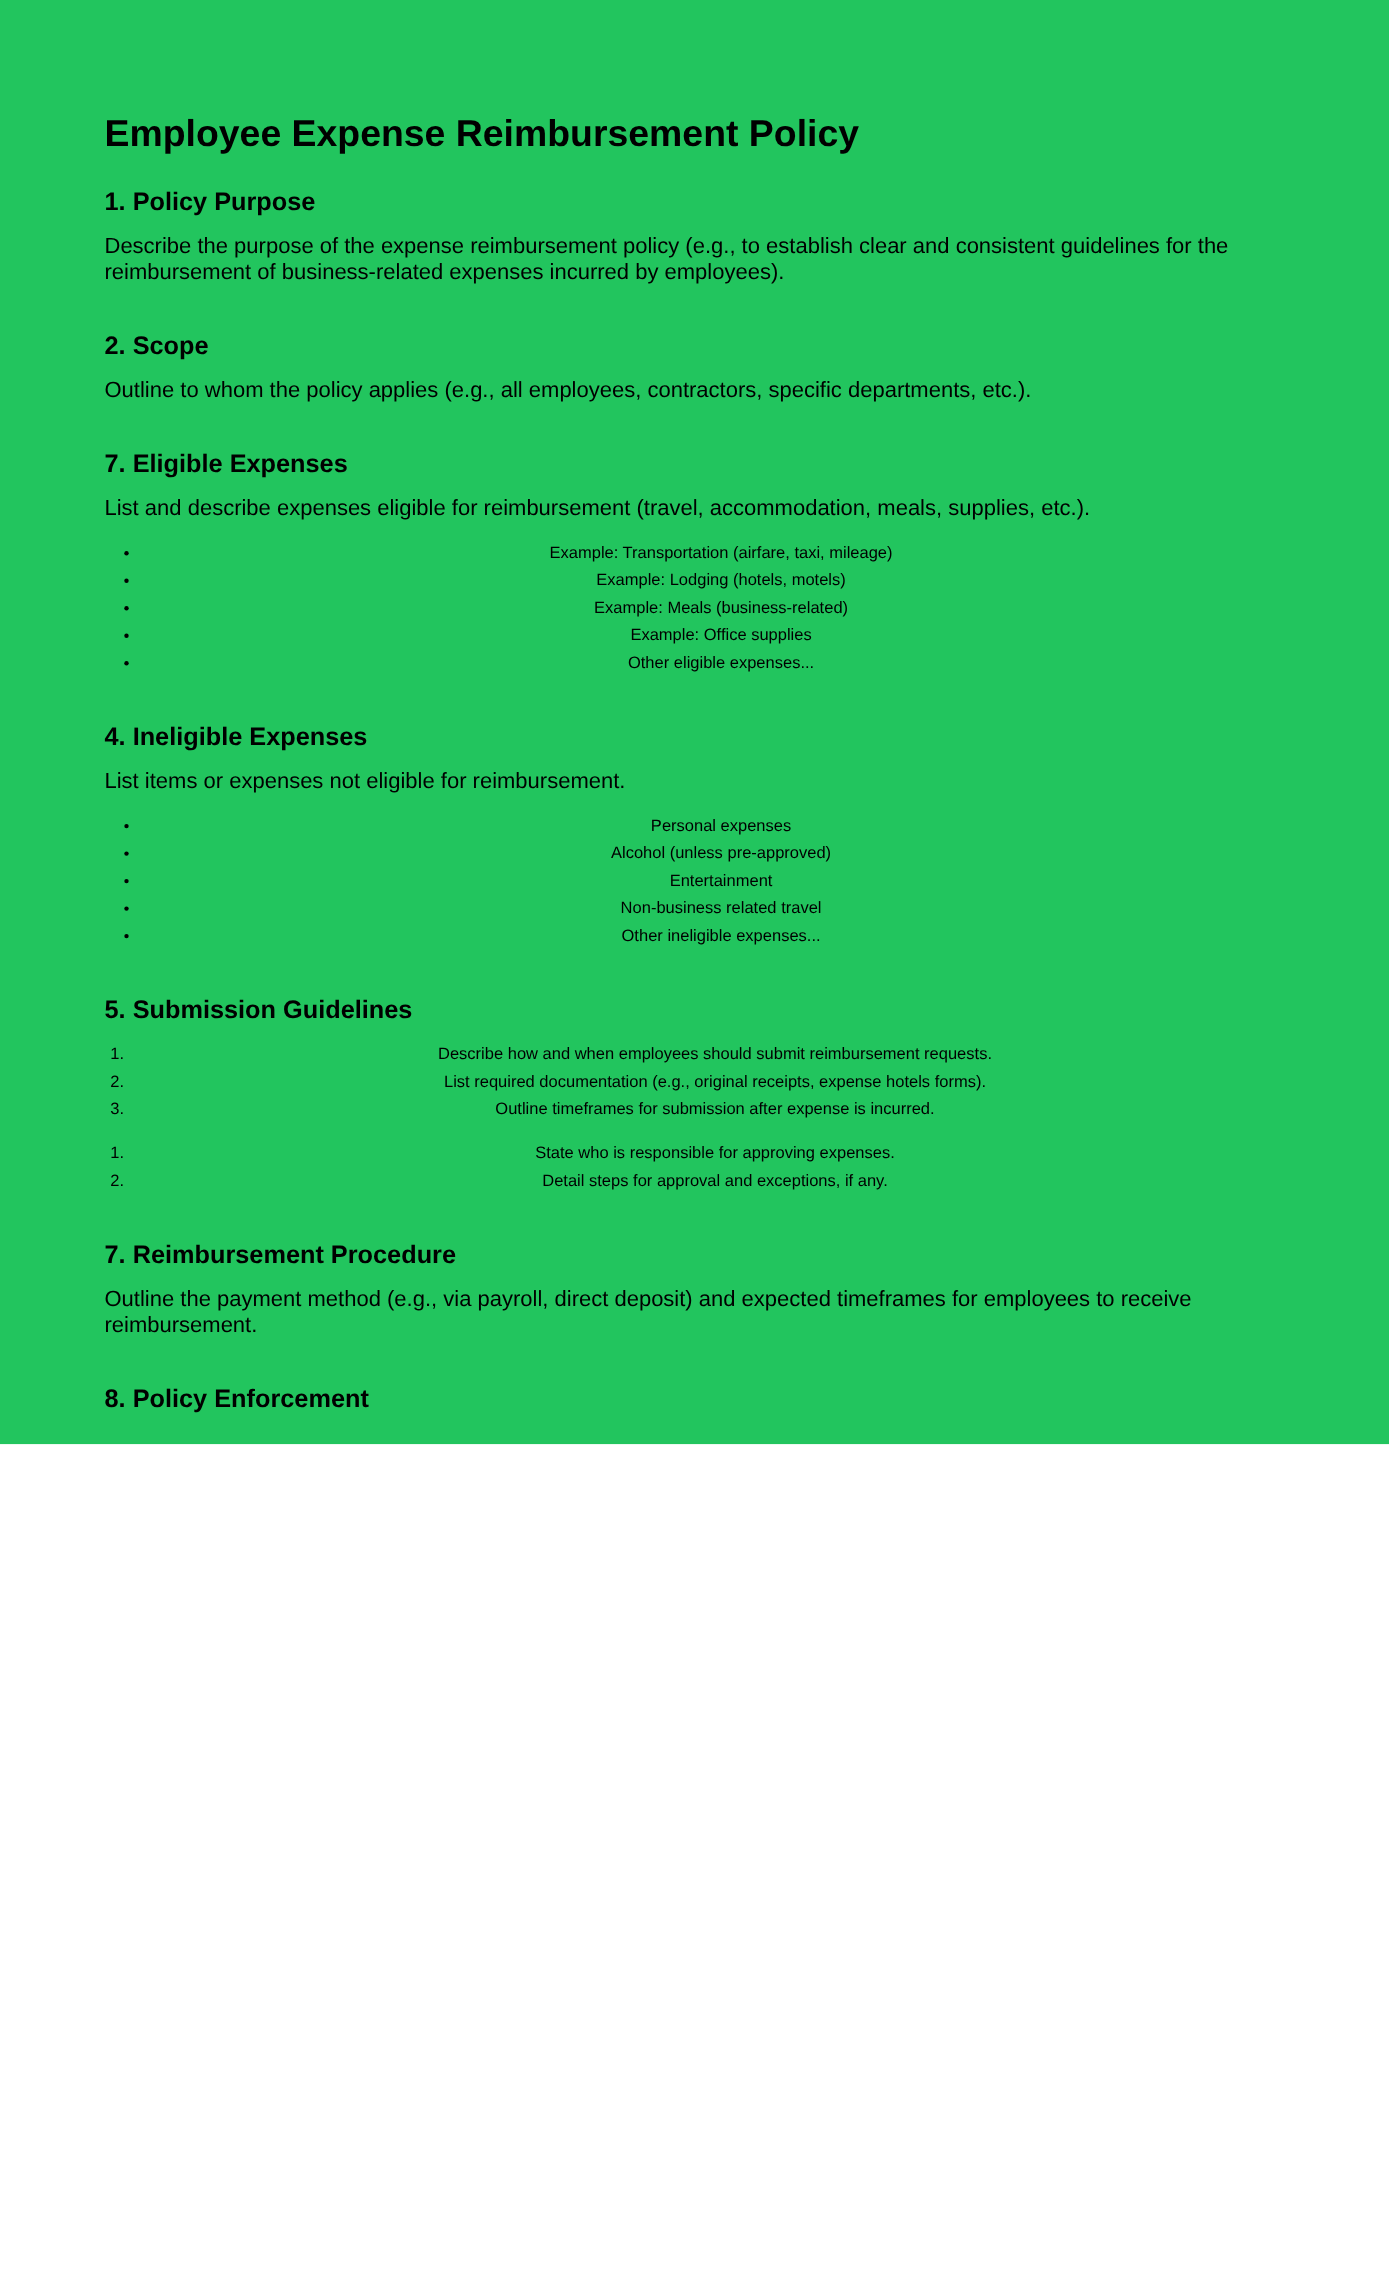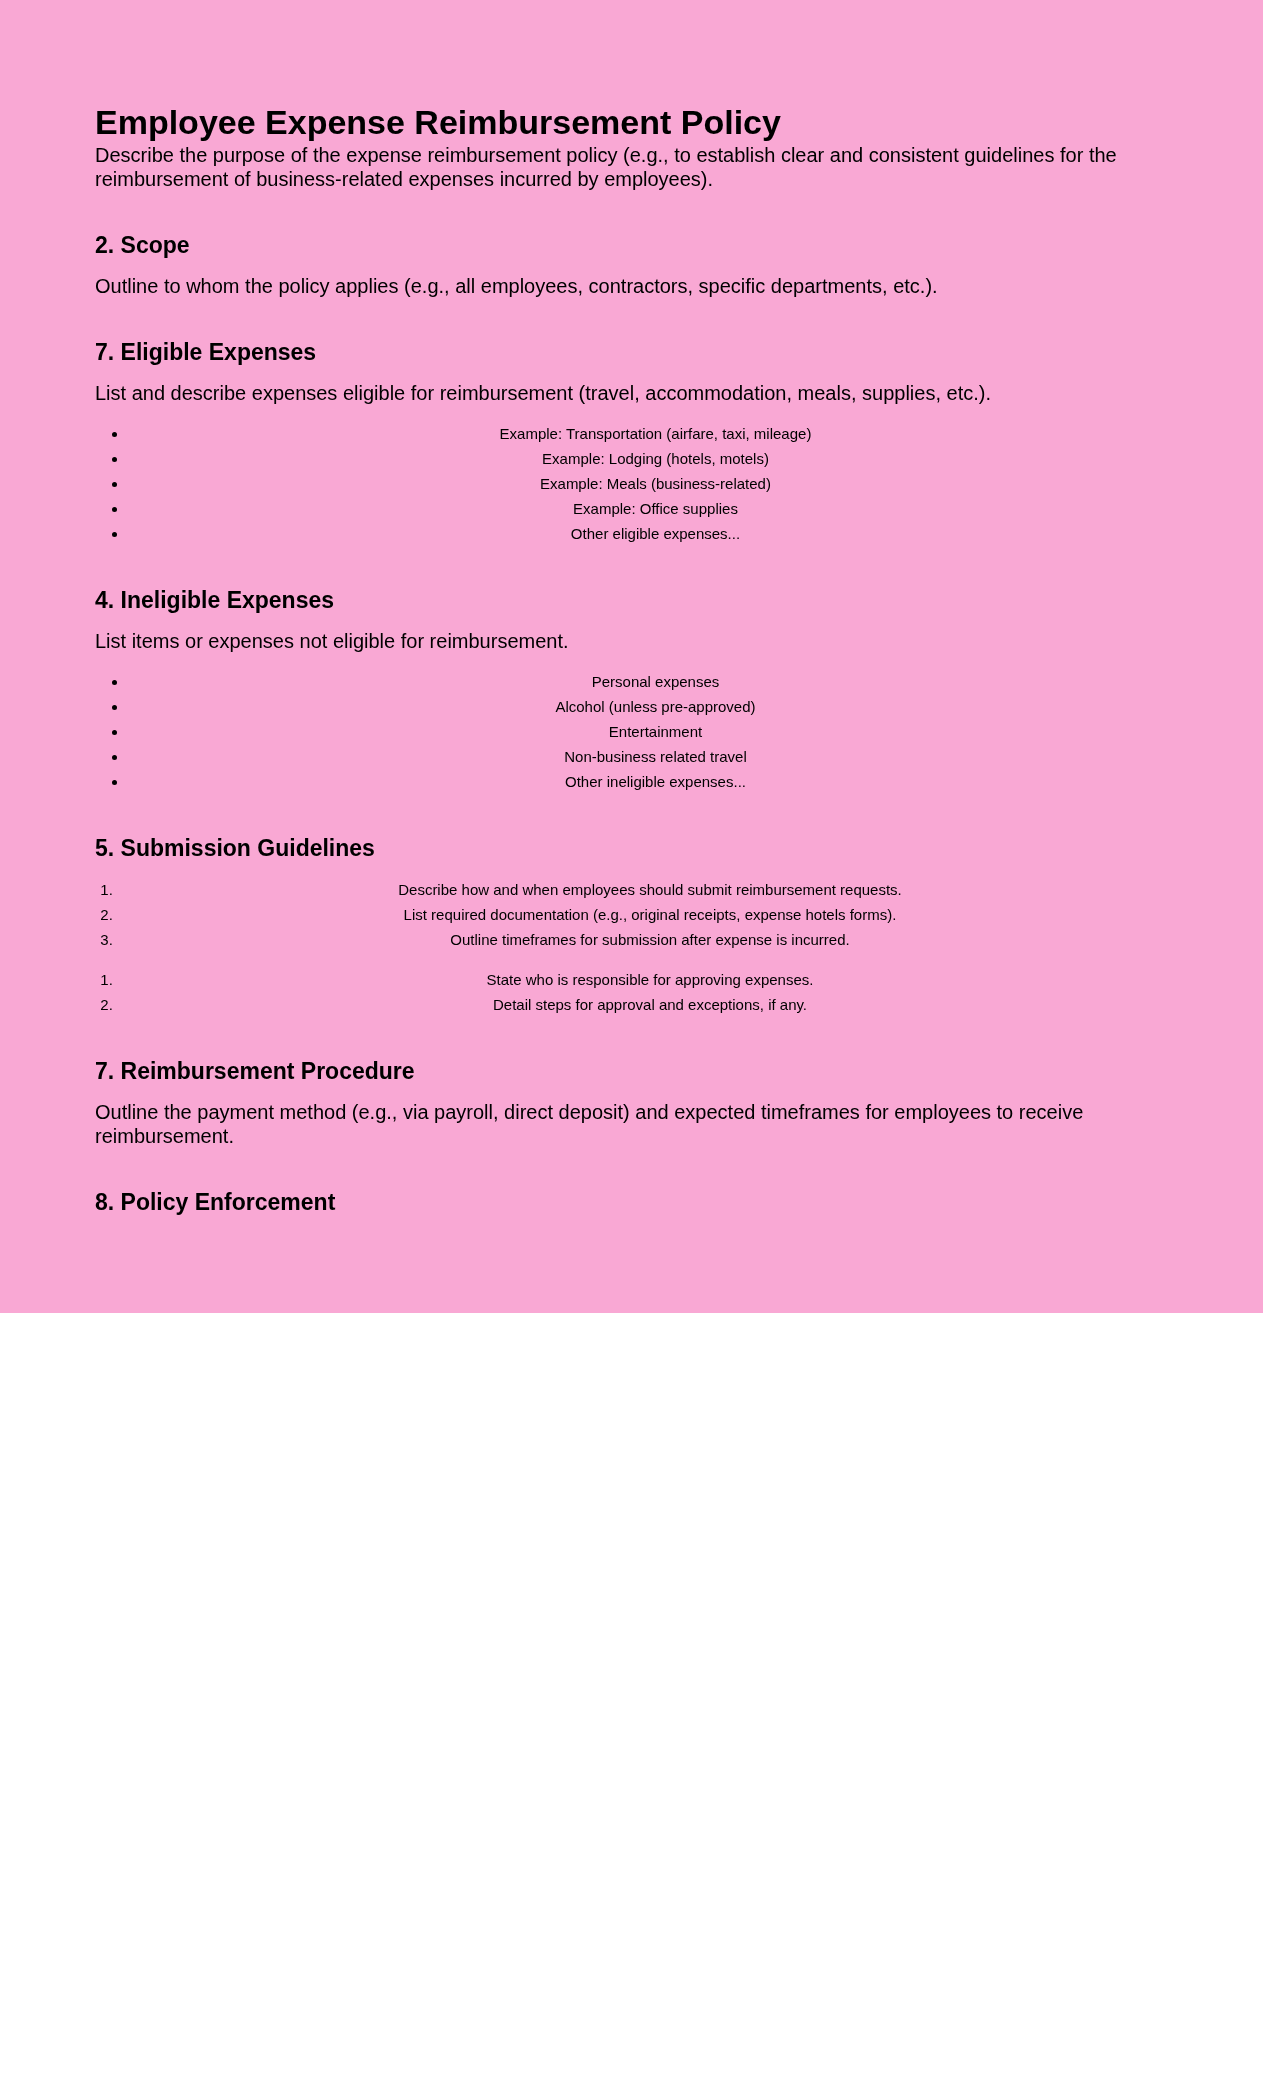--- a/index.html
+++ b/index.html
@@ -9,21 +9,21 @@
     background: #ffffff;
     color: #000000;
     font-family: "Liberation Sans", sans-serif;
     overflow: hidden;
   }
   .doc-clip {
     box-sizing: border-box;
     height: 1313px;
     overflow: hidden;
     padding: 102px 80px 0 95px;
-    background: #f9a8d4;
+    background: #22c55e;
   }
   h1.doc-title {
     font-size: 34px;
     line-height: 1.2;
     font-weight: bold;
     margin: 0;
   }
   h2.section-heading {
     font-size: 23px;
     line-height: 28px;
@@ -58,20 +58,21 @@
     height: 760px;
   }
 </style>
 </head>
 <body>
 
 <div class="doc-clip">
   <h1 class="doc-title">Employee Expense Reimbursement Policy</h1>
   <div>
       <section class="policy-section">
+        <h2 class="section-heading">1. Policy Purpose</h2>
         <p class="section-paragraph">Describe the purpose of the expense reimbursement policy (e.g., to establish clear and consistent guidelines for the reimbursement of business-related expenses incurred by employees).</p>
       </section>
       <section class="policy-section">
         <h2 class="section-heading">2. Scope</h2>
         <p class="section-paragraph">Outline to whom the policy applies (e.g., all employees, contractors, specific departments, etc.).</p>
       </section>
       <section class="policy-section">
         <h2 class="section-heading">7. Eligible Expenses</h2>
         <p class="section-paragraph">List and describe expenses eligible for reimbursement (travel, accommodation, meals, supplies, etc.).</p>
         <ul class="bullet-list">

